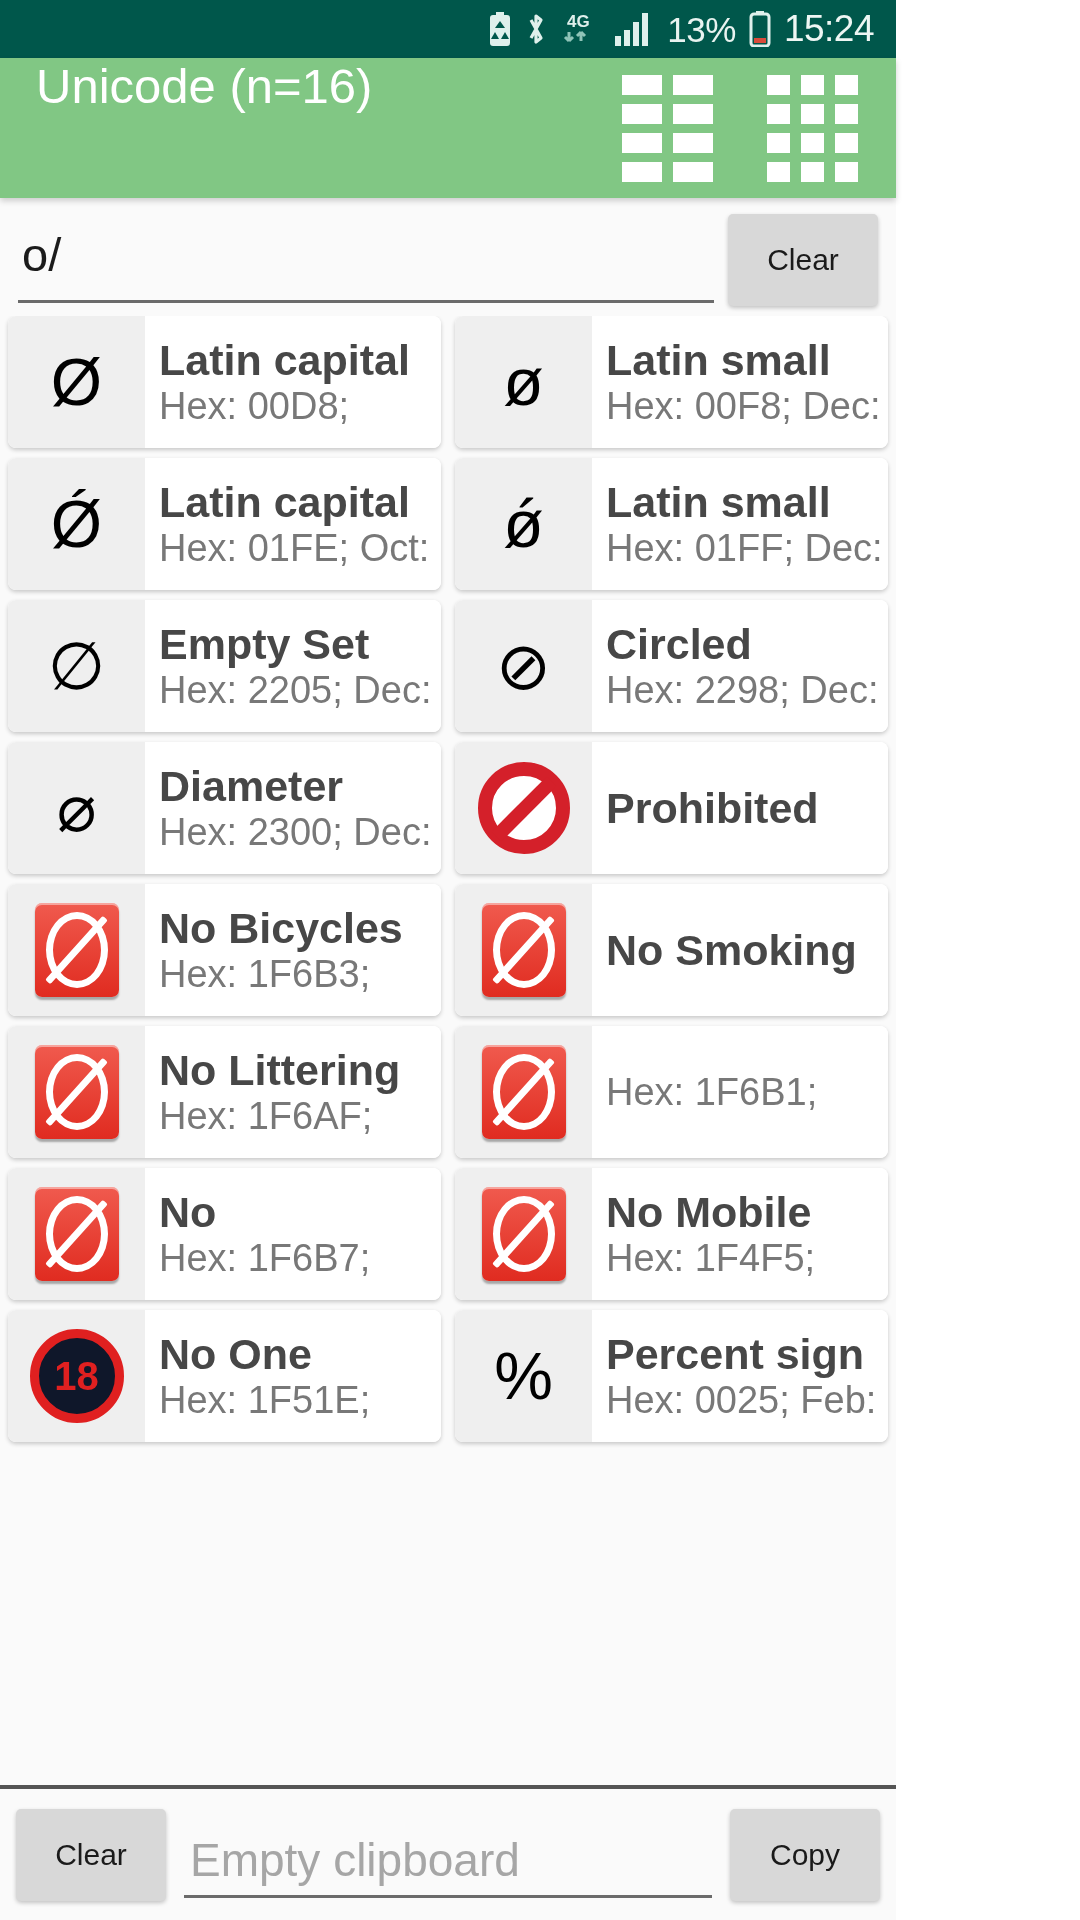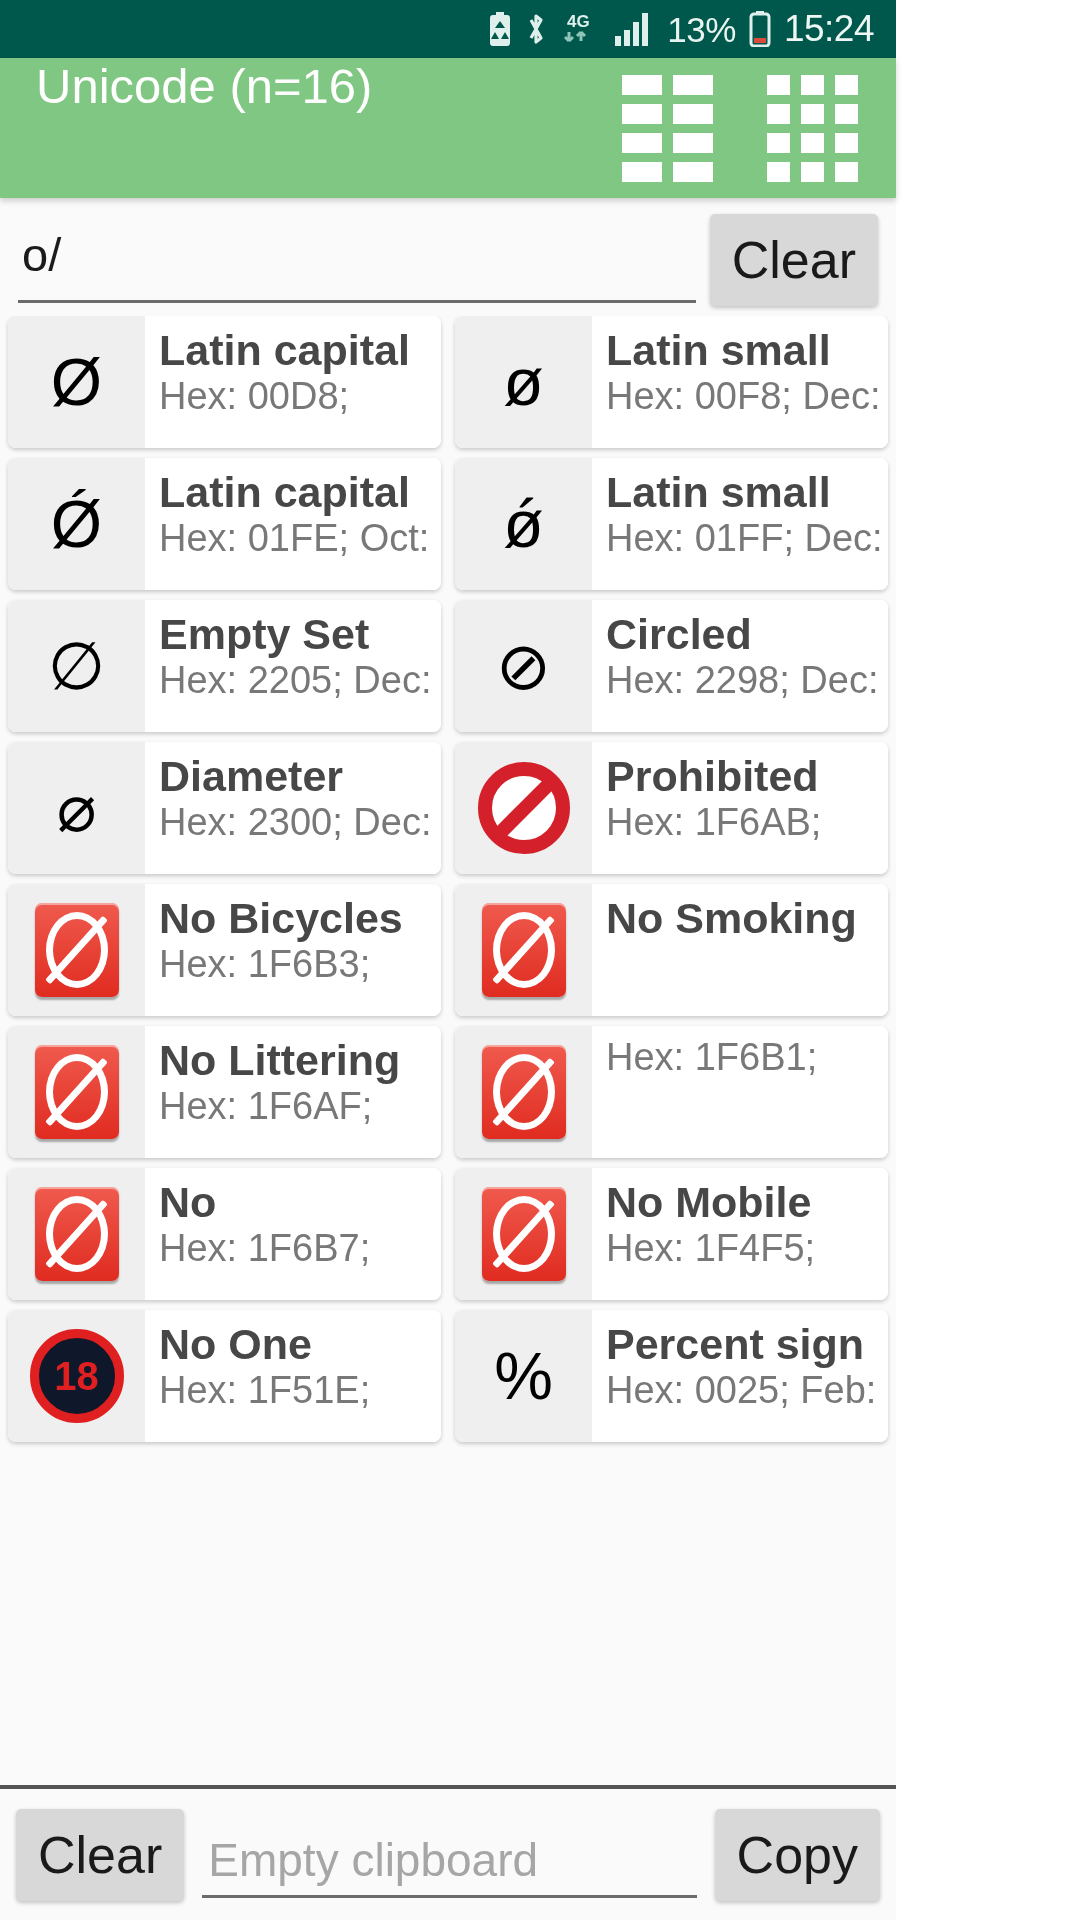--- a/index.html
+++ b/index.html
@@ -80,21 +80,21 @@
   .search-value {
     font-size: 47px; color: #1b1b1b; line-height: 1;
     padding-bottom: 8px;
   }
   .btn-grey {
     background: #d8d8d8;
     border: none;
     border-radius: 5px;
     color: #1a1a1a;
     font-family: "Liberation Sans", sans-serif;
-    font-size: 52px;
+    font-size: 30px;
     padding: 8px 22px;
     height: 92px;
     min-width: 150px;
     box-shadow: 0 2px 4px rgba(0,0,0,0.22);
     display: flex; align-items: center; justify-content: center;
     white-space: nowrap;
   }
 
   
   .results {
@@ -126,21 +126,21 @@
     color: #000000;
     line-height: 1;
   }
   .card-glyph.emoji { font-size: 62px; }
   .card-body {
     flex: 1 1 auto;
     min-width: 0;
     background: #ffffff;
     padding: 10px 0 10px 14px;
     box-sizing: border-box;
-    display: flex; flex-direction: column; 
+    display: flex; flex-direction: column; justify-content: center;
     gap: 1px;
   }
   .card-title {
     font-size: 43px;
     font-weight: bold;
     color: #474747;
     white-space: nowrap;
     overflow: hidden;
     line-height: 1.12;
   }
@@ -372,21 +372,20 @@
             <div class="card-title">Diameter</div>
             <div class="card-sub">Hex: 2300; Dec:</div>
           </div>
         </div>
         <div class="card">
           <div class="card-glyph emoji">
             <div class="prohibited-sign"></div>
           </div>
           <div class="card-body">
             <div class="card-title">Prohibited</div>
-            <div class="card-sub">Hex: 1F6AB;</div>
           </div>
         </div>
         <div class="card">
           <div class="card-glyph emoji">
             <div class="emoji-tile">
               <div class="ban-ring"></div>
             </div>
           </div>
           <div class="card-body">
             <div class="card-title">No Bicycles</div>

